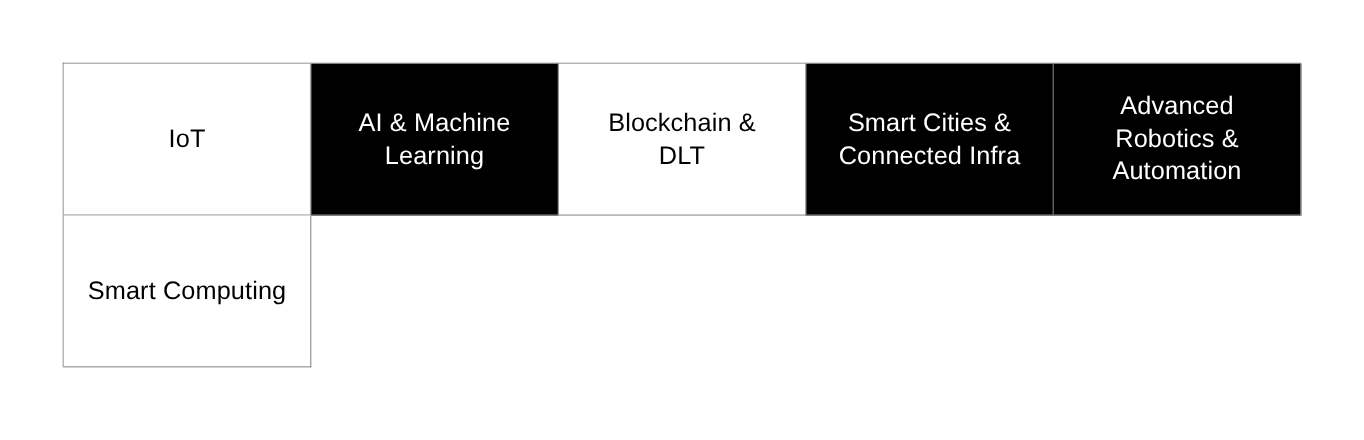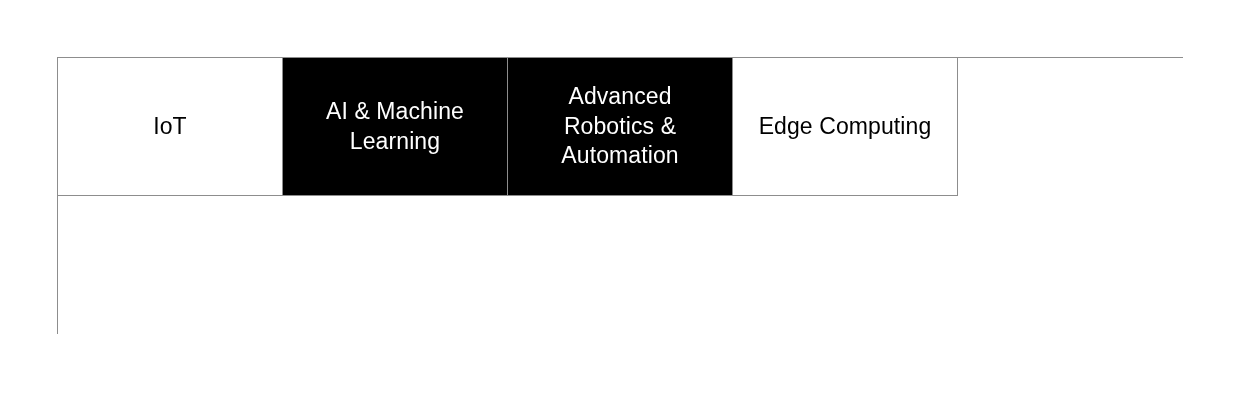--- a/index.html
+++ b/index.html
@@ -66,30 +66,38 @@
 
     <div class="cell light">
       <span class="cell-label">IoT</span>
     </div>
 
     <div class="cell dark">
       <span class="cell-label">AI &amp; Machine
 Learning</span>
     </div>
 
+    <div class="cell light">
+      <span class="cell-label">Blockchain &amp;
+DLT</span>
+    </div>
 
 
 
+    <div class="cell dark">
+      <span class="cell-label">Smart Cities &amp;
+Connected Infra</span>
+    </div>
 
 
     <div class="cell dark">
       <span class="cell-label">Advanced
 Robotics &amp;
 Automation</span>
     </div>
 
     <div class="cell light">
-      <span class="cell-label">Edge Computing</span>
+      <span class="cell-label">Smart Computing</span>
     </div>
 
 
   </div>
 </div>
 
 </body></html>

